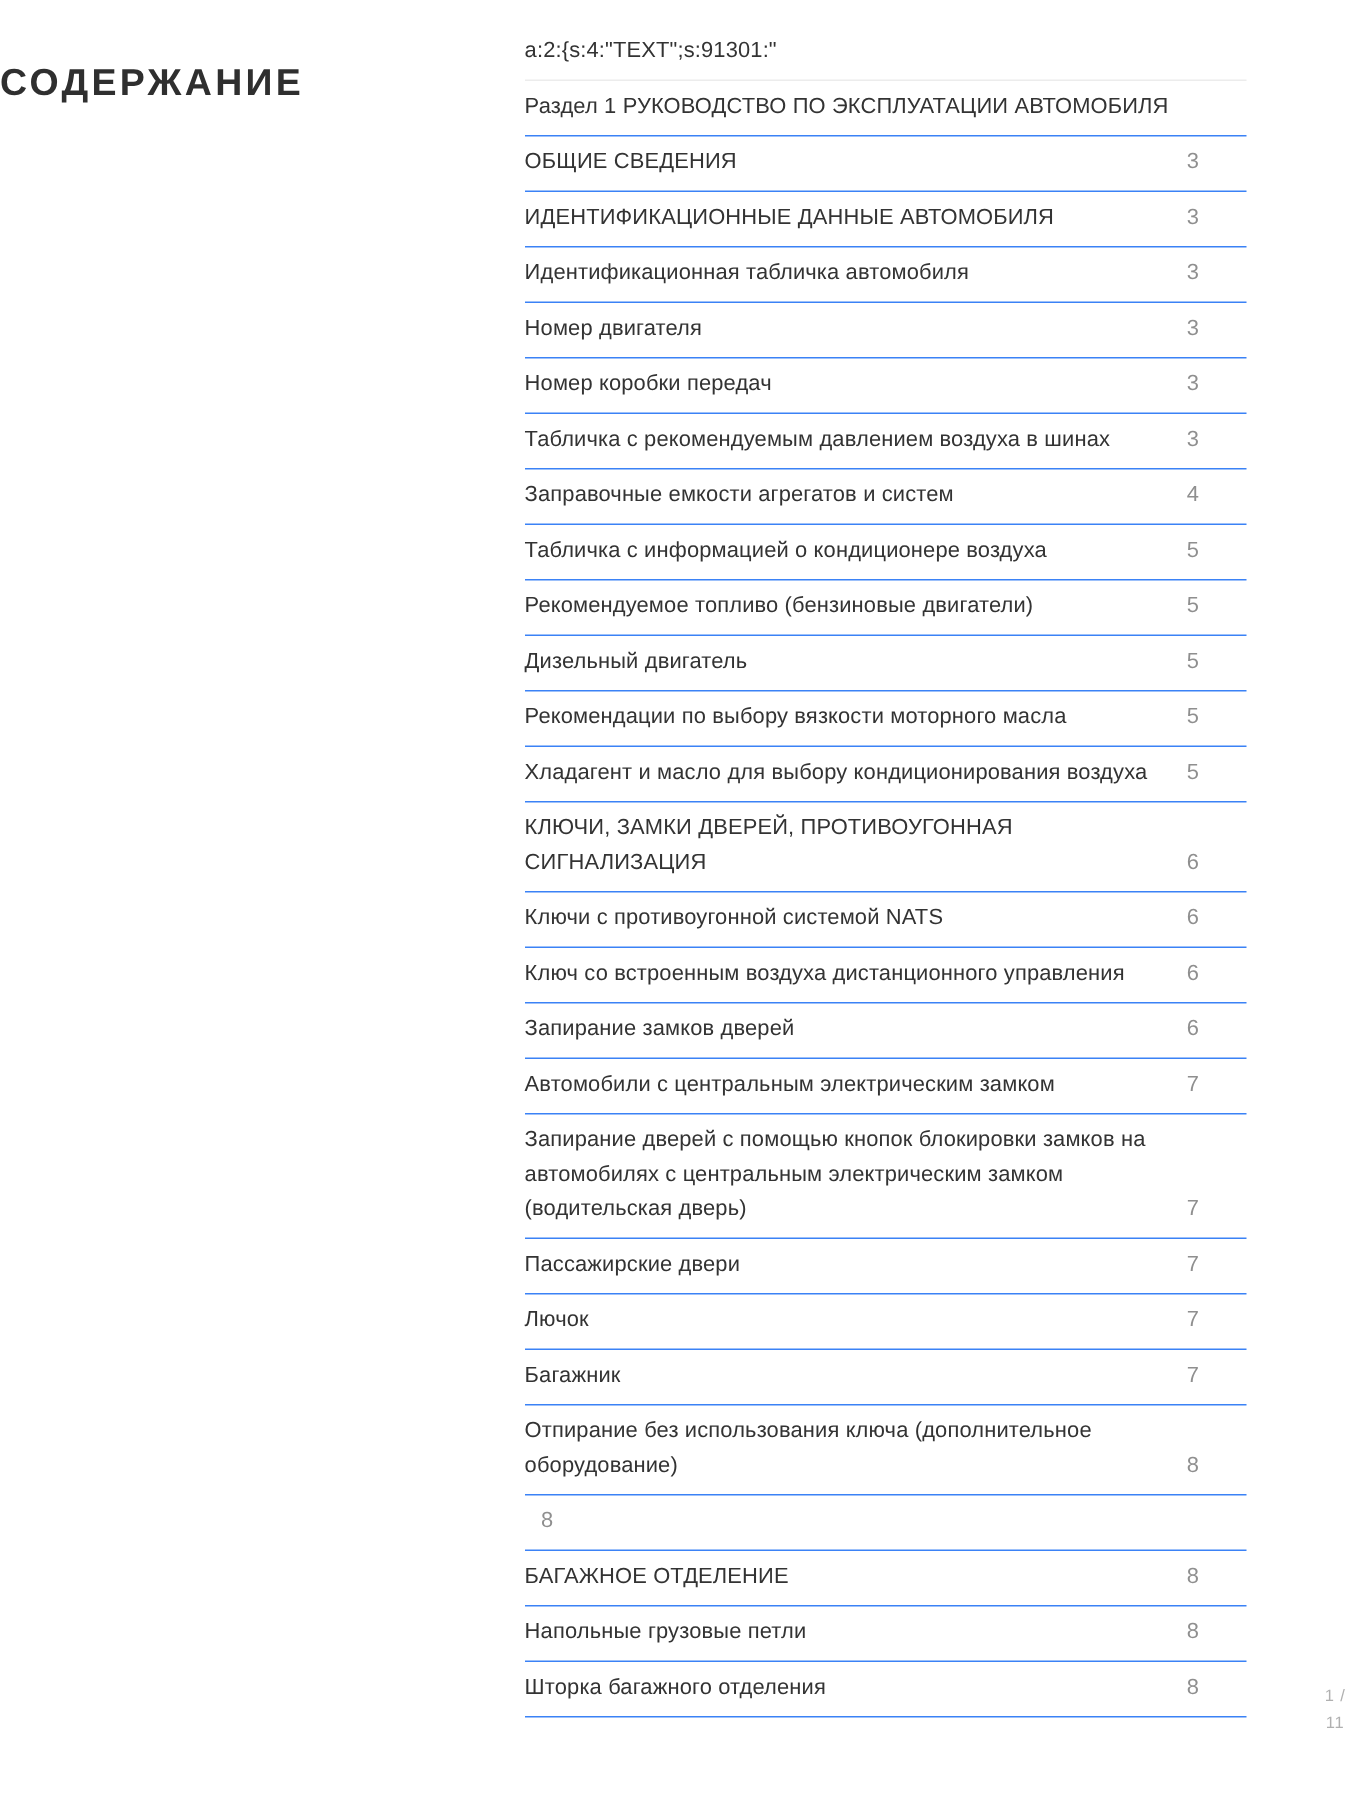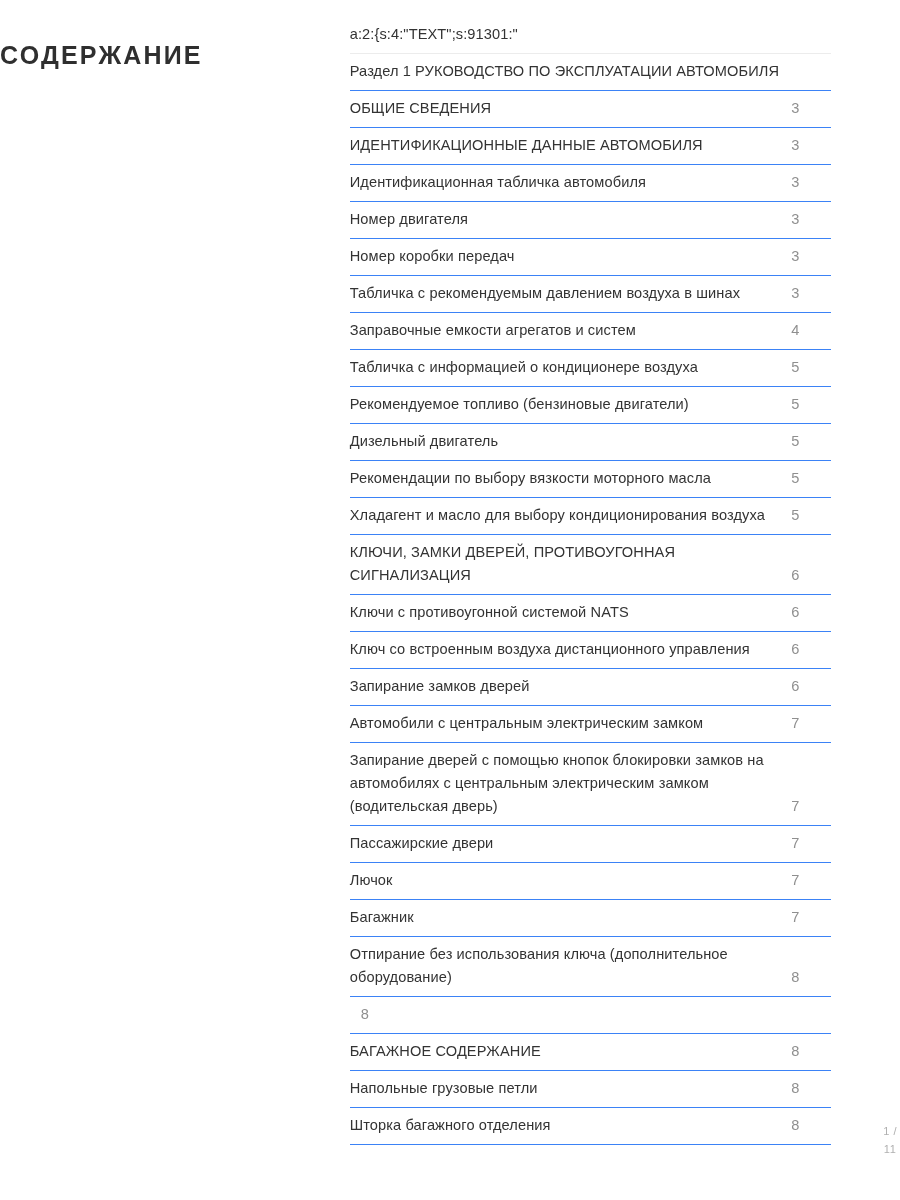--- a/index.html
+++ b/index.html
@@ -205,21 +205,21 @@
         <span class="toc-page">7</span>
       </div>
       <div class="toc-row">
         <span class="toc-label">Отпирание без использования ключа (дополнительное оборудование)</span>
         <span class="toc-page">8</span>
       </div>
       <div class="toc-row">
         <span class="toc-page">8</span>
       </div>
       <div class="toc-row">
-        <span class="toc-label">БАГАЖНОЕ СОДЕРЖАНИЕ</span>
+        <span class="toc-label">БАГАЖНОЕ ОТДЕЛЕНИЕ</span>
         <span class="toc-page">8</span>
       </div>
       <div class="toc-row">
         <span class="toc-label">Напольные грузовые петли</span>
         <span class="toc-page">8</span>
       </div>
       <div class="toc-row">
         <span class="toc-label">Шторка багажного отделения</span>
         <span class="toc-page">8</span>
       </div>

